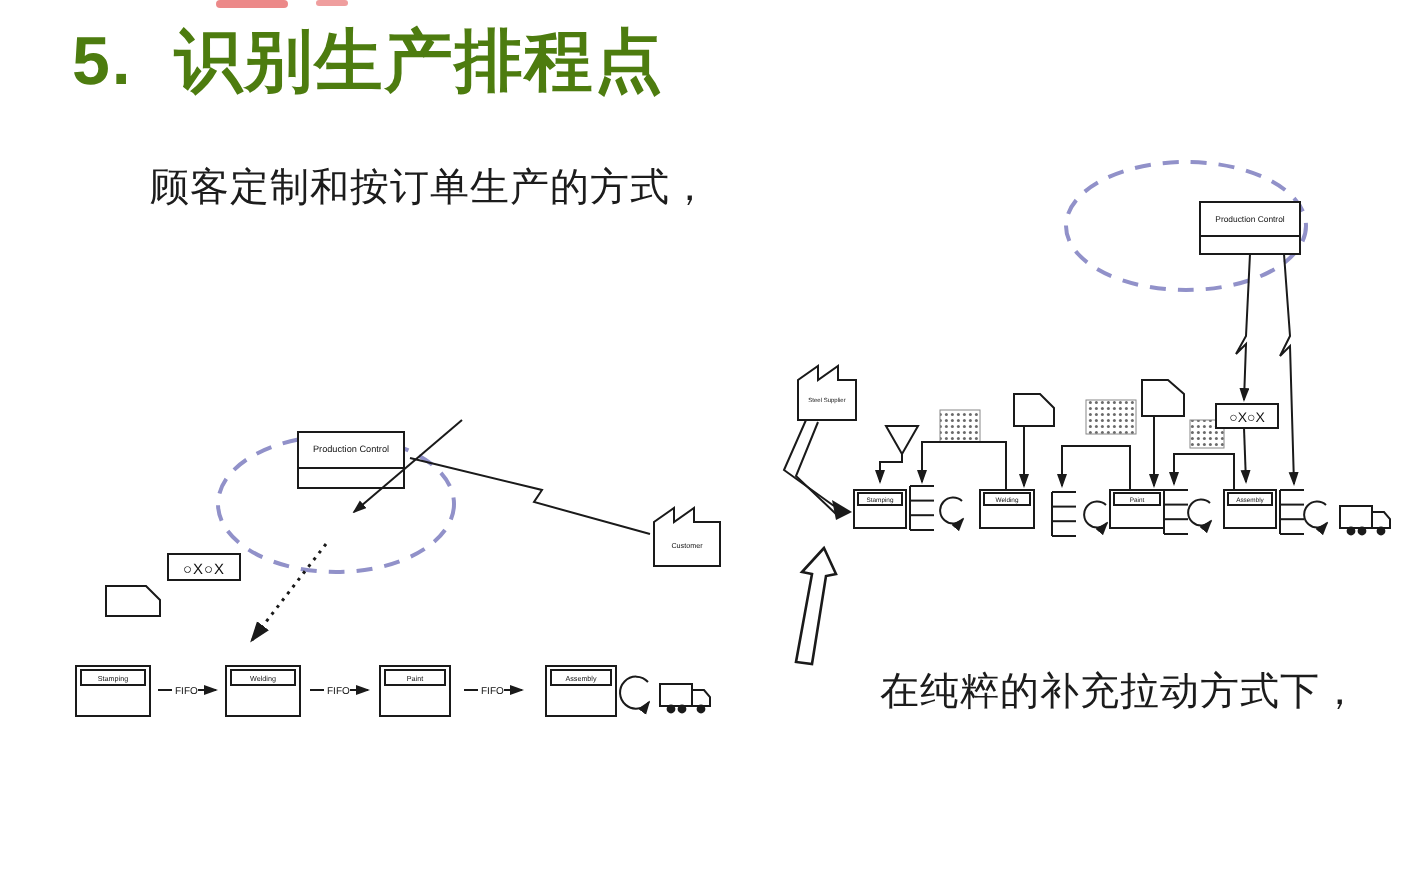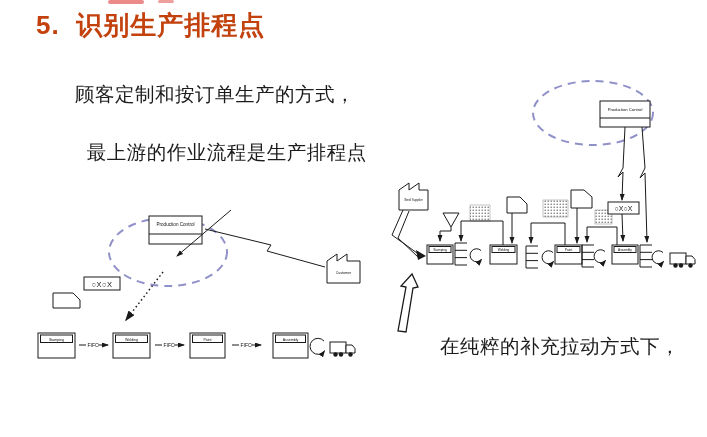--- a/index.html
+++ b/index.html
@@ -1,19 +1,19 @@
 <!DOCTYPE html>
 <html><head>
 <meta charset="utf-8">
 <style>
   html,body{margin:0;padding:0;background:#ffffff;}
   .stage{position:relative;width:707px;height:437px;background:#ffffff;overflow:hidden;
          font-family:"Liberation Sans",sans-serif;}
-  .slide-title{position:absolute;left:36px;top:8px;font-size:26px;font-weight:bold;
-               color:#c2410c;letter-spacing:1px;white-space:pre;}
+  .slide-title{position:absolute;left:36px;top:8px;font-size:34px;font-weight:bold;
+               color:#4d7c0f;letter-spacing:1px;white-space:pre;}
   .note{position:absolute;color:#1c1c1c;font-size:19.5px;line-height:29px;font-weight:500;
         letter-spacing:0.5px;white-space:pre;}
   .note-left{left:75px;top:80px;}
   .note-right{left:440px;top:332px;}
   .artifact{position:absolute;top:0;border-radius:2px;}
   .a1{left:108px;width:36px;height:4px;background:rgba(220,40,40,.55);}
   .a2{left:158px;width:16px;height:3px;background:rgba(220,40,40,.45);}
   svg{position:absolute;overflow:visible;}
   svg text{font-family:"Liberation Sans",sans-serif;fill:#111;}
   .box{fill:#ffffff;stroke:#1a1a1a;stroke-width:1;}
@@ -25,21 +25,21 @@
 <body>
 
 <div class="stage">
 
   <div class="artifact a1"></div>
   <div class="artifact a2"></div>
 
   <div class="slide-title">5.  识别生产排程点</div>
 
   <div class="note note-left"><span>顾客定制和按订单生产的方式，</span><br>
-  <span>最上游的作业流程是生产排程点</span></div>
+  </div>
 
   <div class="note note-right"><span>在纯粹的补充拉动方式下，</span><br>
   </div>
 
   <svg style="left:35px;top:195px;" width="330" height="175" viewBox="0 0 330 175">
     <defs>
       <marker id="arL" markerWidth="7" markerHeight="6" refX="6" refY="2.5" orient="auto">
         <path d="M0,0 L7,2.5 L0,5 Z" fill="#1a1a1a"></path>
       </marker>
     </defs>

